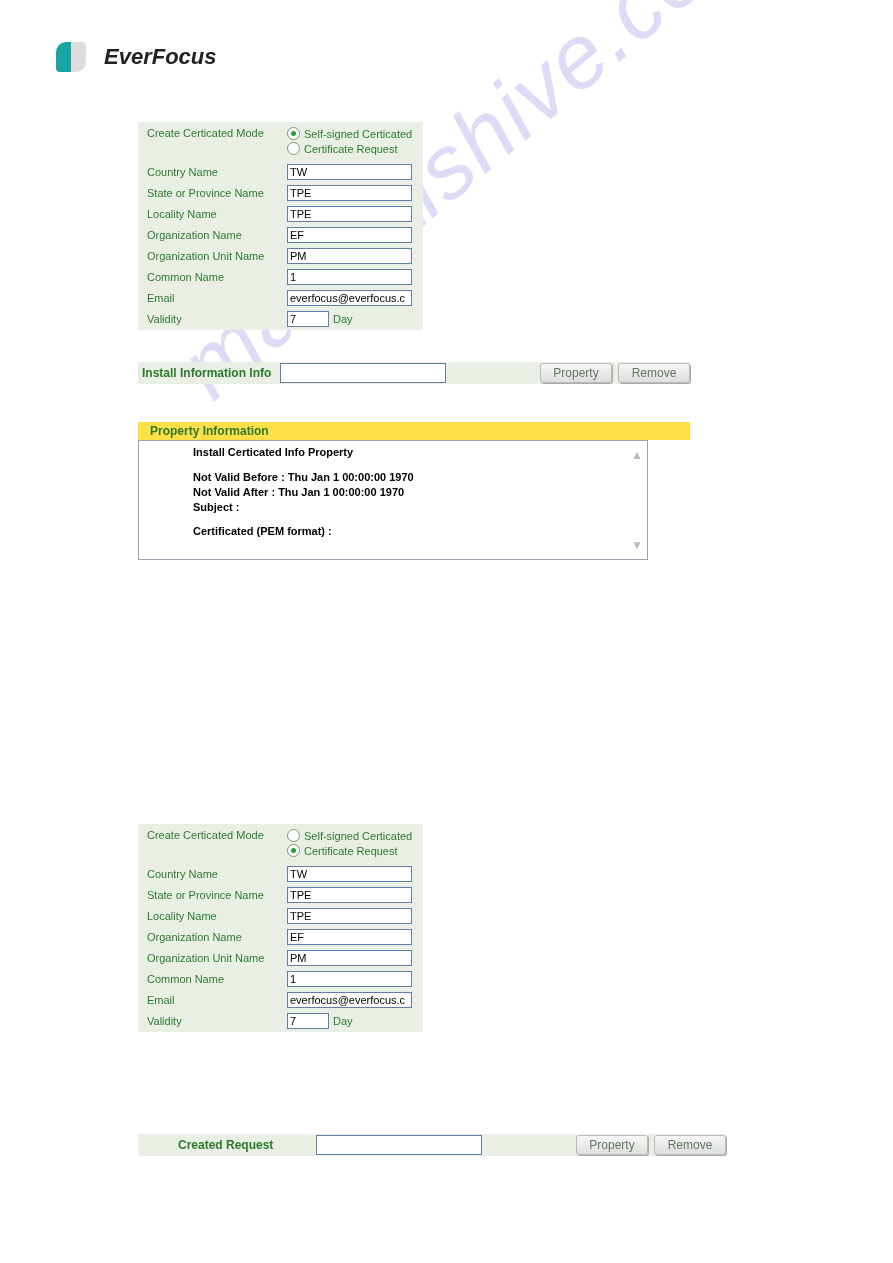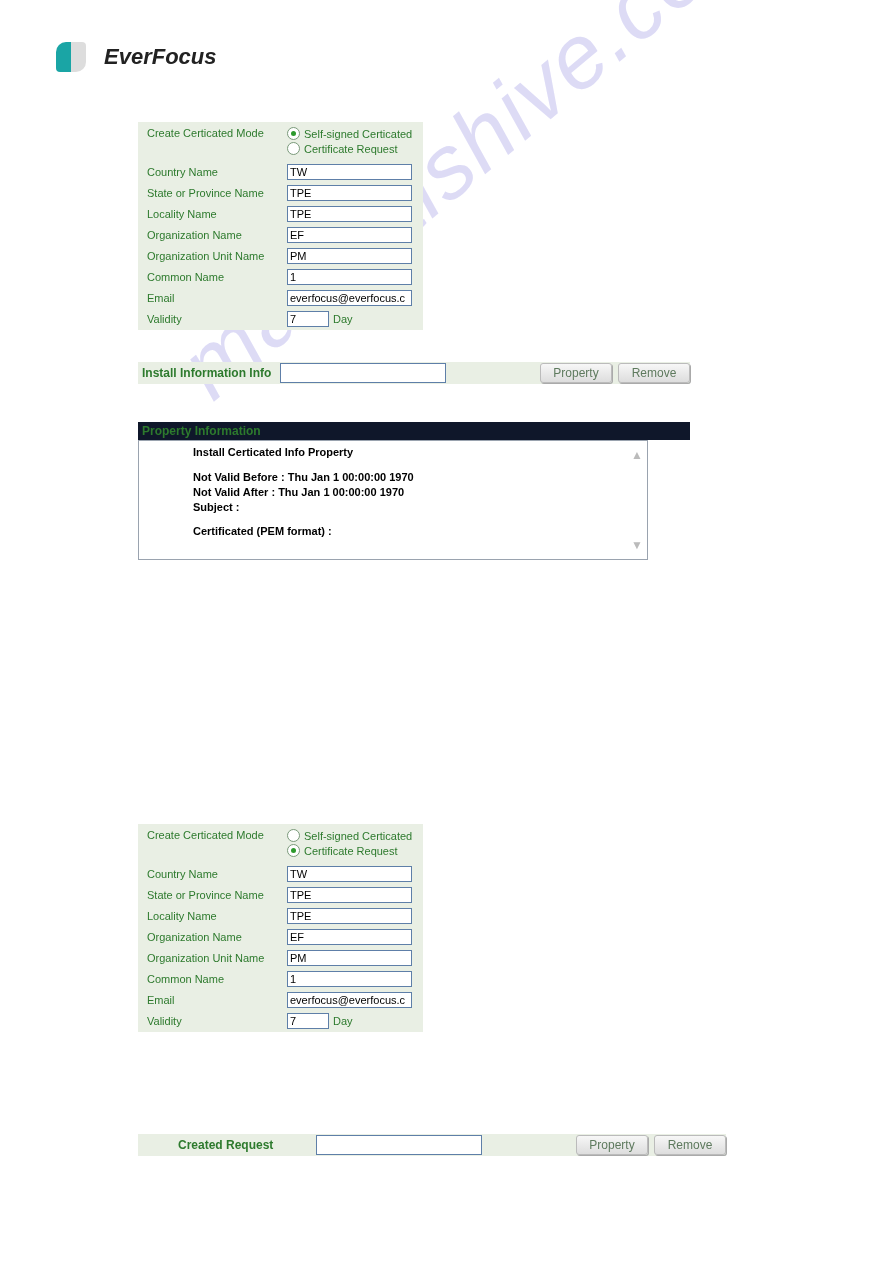--- a/index.html
+++ b/index.html
@@ -25,21 +25,21 @@
   .w125{width:125px;}
   .w42{width:42px;}
   .day{color:#2d7a2d;font-size:11px;}
 
   .bar{position:absolute;left:138px;width:552px;height:22px;background:#e9efe4;display:flex;align-items:center;}
   .bar .title{color:#2d7a2d;font-size:12px;font-weight:bold;padding-left:4px;width:138px;}
   .bar input.t2{height:16px;width:160px;border:1px solid #5e7fa8;background:#fff;}
   .bar .spacer{flex:1;}
   .btn{height:18px;min-width:58px;margin-left:6px;border:1px solid #bbb;border-radius:3px;background:linear-gradient(#f7f7f7,#ddd);color:#5e7a5e;font-size:12px;display:inline-flex;align-items:center;justify-content:center;padding:0 6px;box-shadow:1px 1px 0 #aaa;}
 
-  .prop-header{position:absolute;left:138px;width:552px;height:18px;background:#0f172a;color:#2d7a2d;font-size:12px;font-weight:bold;padding-left:4px;display:flex;align-items:center;box-sizing:border-box;}
+  .prop-header{position:absolute;left:138px;width:552px;height:18px;background:#fde047;color:#2d7a2d;font-size:12px;font-weight:bold;padding-left:12px;display:flex;align-items:center;box-sizing:border-box;}
   .prop-box{position:absolute;left:138px;width:508px;border:1px solid #9aa3af;background:#fff;font-size:11px;line-height:1.35;}
   .prop-box .inner{padding:4px 6px;}
   .prop-box .b{font-weight:bold;padding-left:48px;}
   .scroll-arrow{position:absolute;right:4px;color:#bbb;font-size:12px;}
 
   .block1{left:138px;top:122px;}
   .block2{left:138px;top:824px;}
   .bar1{top:362px;}
   .prop-header1{top:422px;}
   .prop-box1{top:440px;height:118px;}

